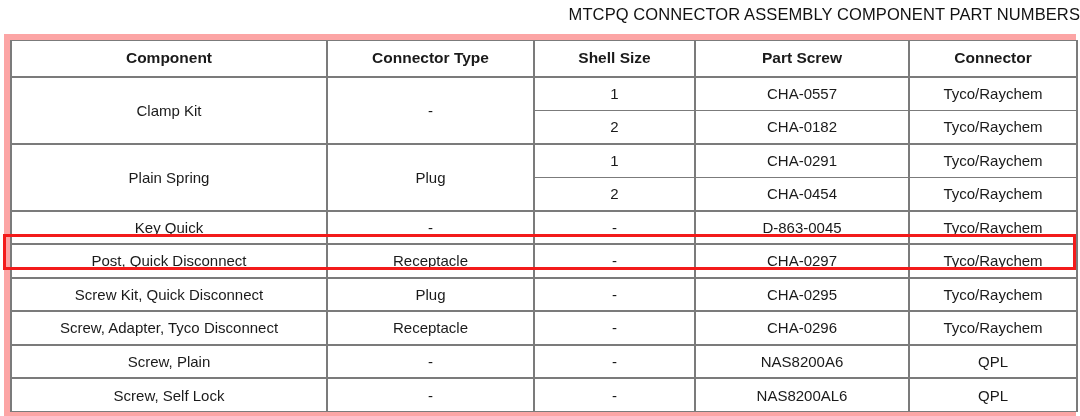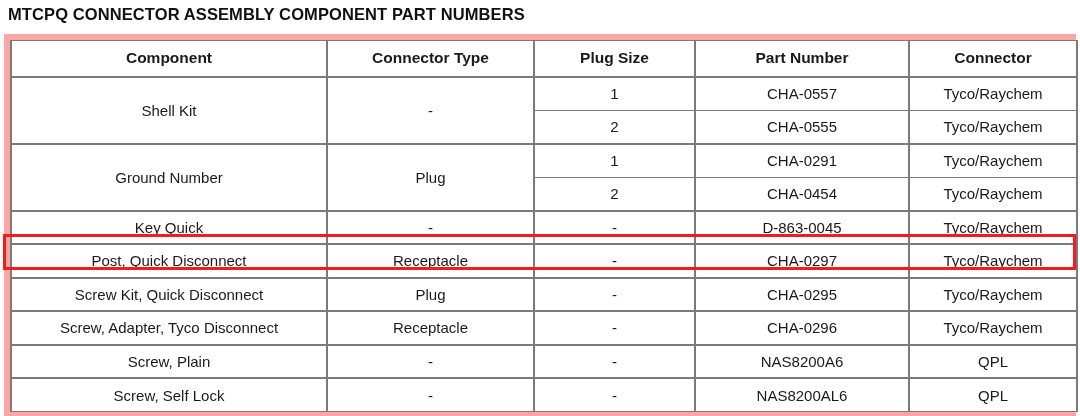--- a/index.html
+++ b/index.html
@@ -16,28 +16,28 @@
   }
 
   #page {
     position: relative;
     width: 1080px;
     height: 416px;
     box-sizing: border-box;
   }
 
   .table-title {
-    text-align: left;
+    text-align: right;
     font-size: 16.5px;
-    font-weight: bold;
+    font-weight: normal;
     letter-spacing: 0.1px;
     color: #111111;
     line-height: 22px;
     padding-top: 3px;
-    margin: 0 0 4px 8px;
+    margin: 0 0 4px 0;
     white-space: nowrap;
   }
 
   .table-wrap {
     margin: 9px 4px 0 4px;
     border: 6px solid #fca5a5;
     box-sizing: border-box;
   }
 
   table.parts {
@@ -117,42 +117,42 @@
         <col class="c-component">
         <col class="c-connector">
         <col class="c-shell">
         <col class="c-part">
         <col class="c-supplier">
       </colgroup>
       <thead>
         <tr>
           <th>Component</th>
           <th>Connector Type</th>
-          <th>Plug Size</th>
-          <th>Part Number</th>
+          <th>Shell Size</th>
+          <th>Part Screw</th>
           <th>Connector</th>
         </tr>
       </thead>
       <tbody>
 
         <tr class="group-start">
-          <td class="merged" rowspan="2">Shell Kit</td>
+          <td class="merged" rowspan="2">Clamp Kit</td>
           <td class="merged" rowspan="2">-</td>
           <td>1</td>
           <td>CHA-0557</td>
           <td>Tyco/Raychem</td>
         </tr>
         <tr class="sub-row">
           <td>2</td>
-          <td>CHA-0555</td>
-          <td>Tyco/Raychem</td>
-        </tr>
-
-        <tr class="group-start">
-          <td class="merged" rowspan="2">Ground Number</td>
+          <td>CHA-0182</td>
+          <td>Tyco/Raychem</td>
+        </tr>
+
+        <tr class="group-start">
+          <td class="merged" rowspan="2">Plain Spring</td>
           <td class="merged" rowspan="2">Plug</td>
           <td>1</td>
           <td>CHA-0291</td>
           <td>Tyco/Raychem</td>
         </tr>
         <tr class="sub-row">
           <td>2</td>
           <td>CHA-0454</td>
           <td>Tyco/Raychem</td>
         </tr>

